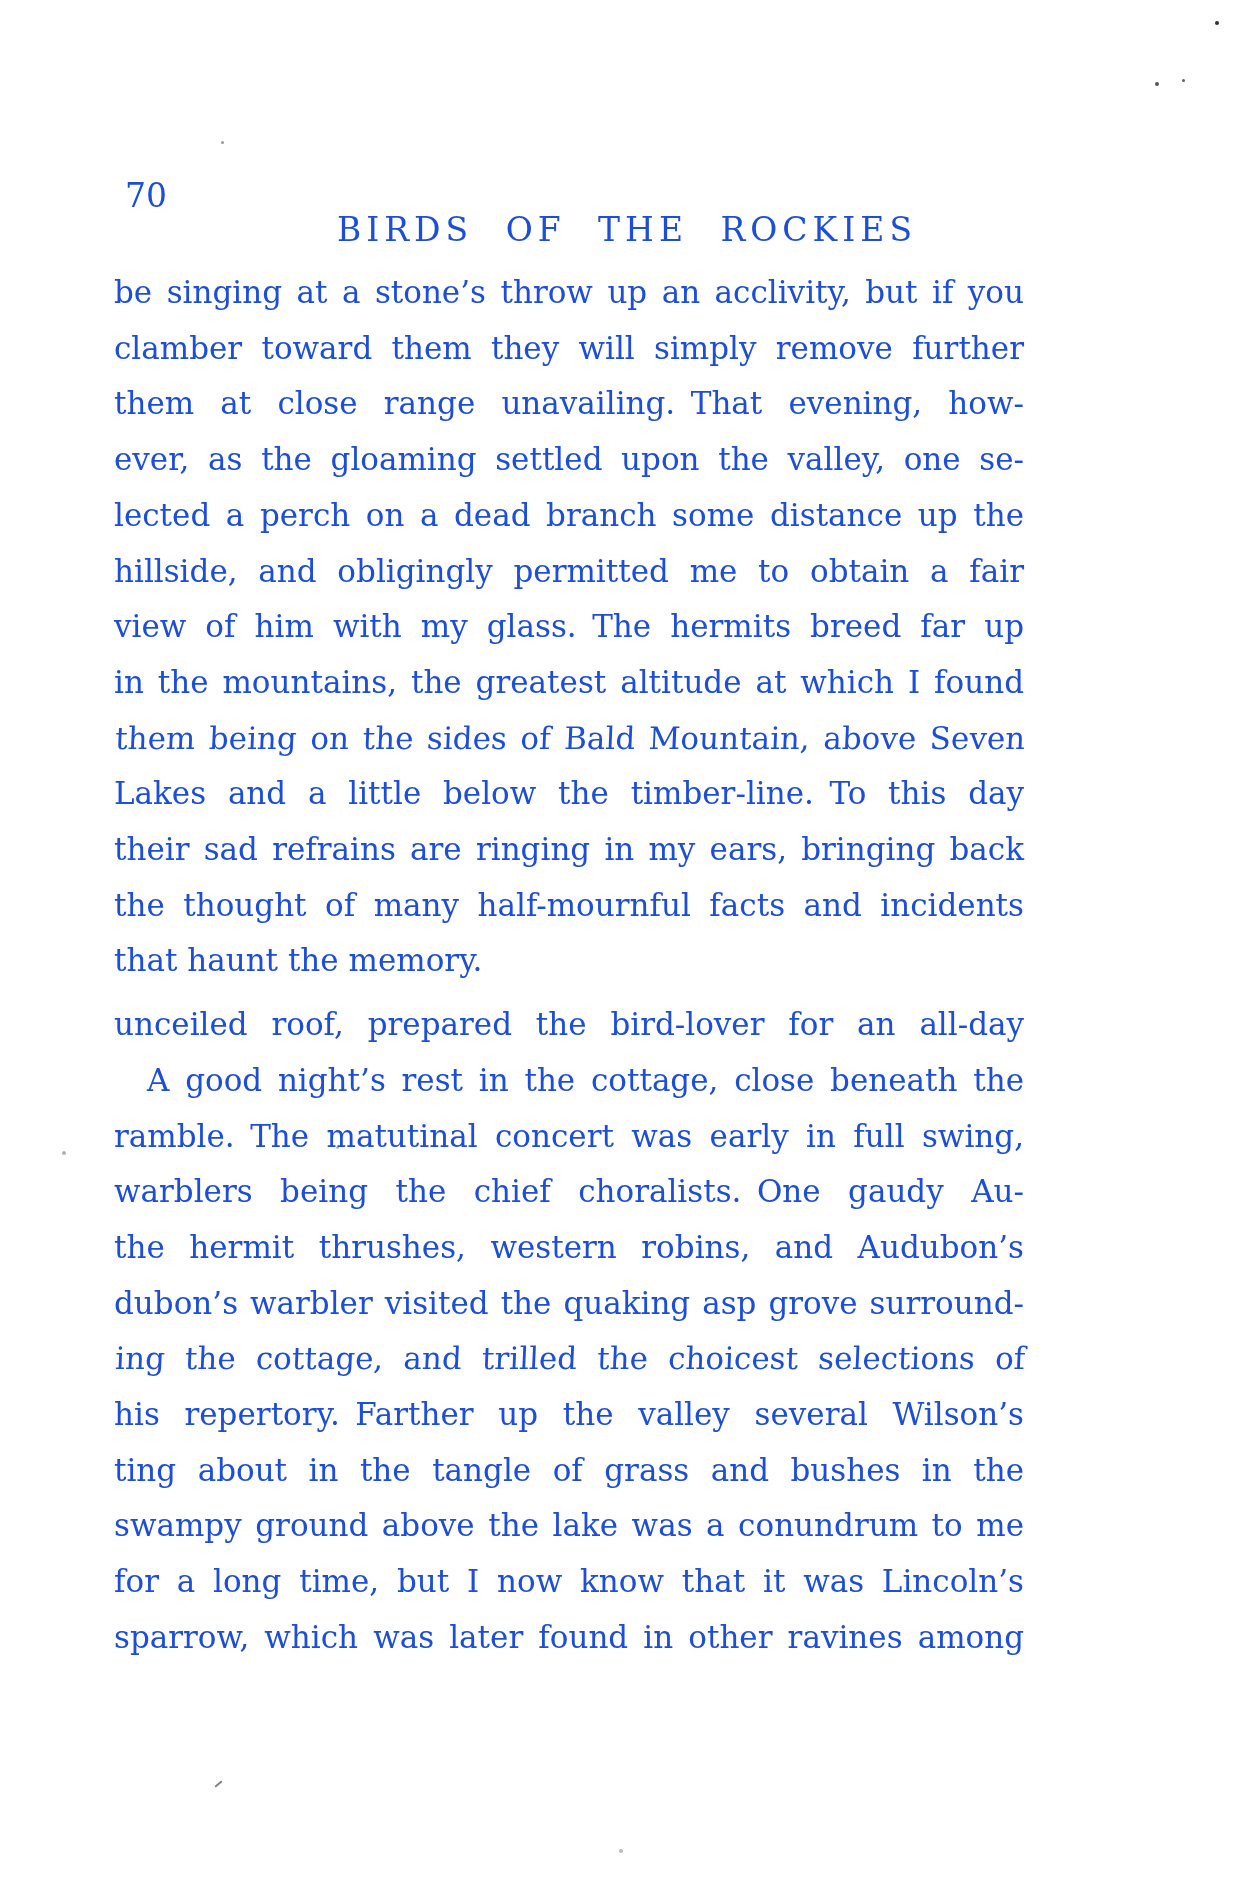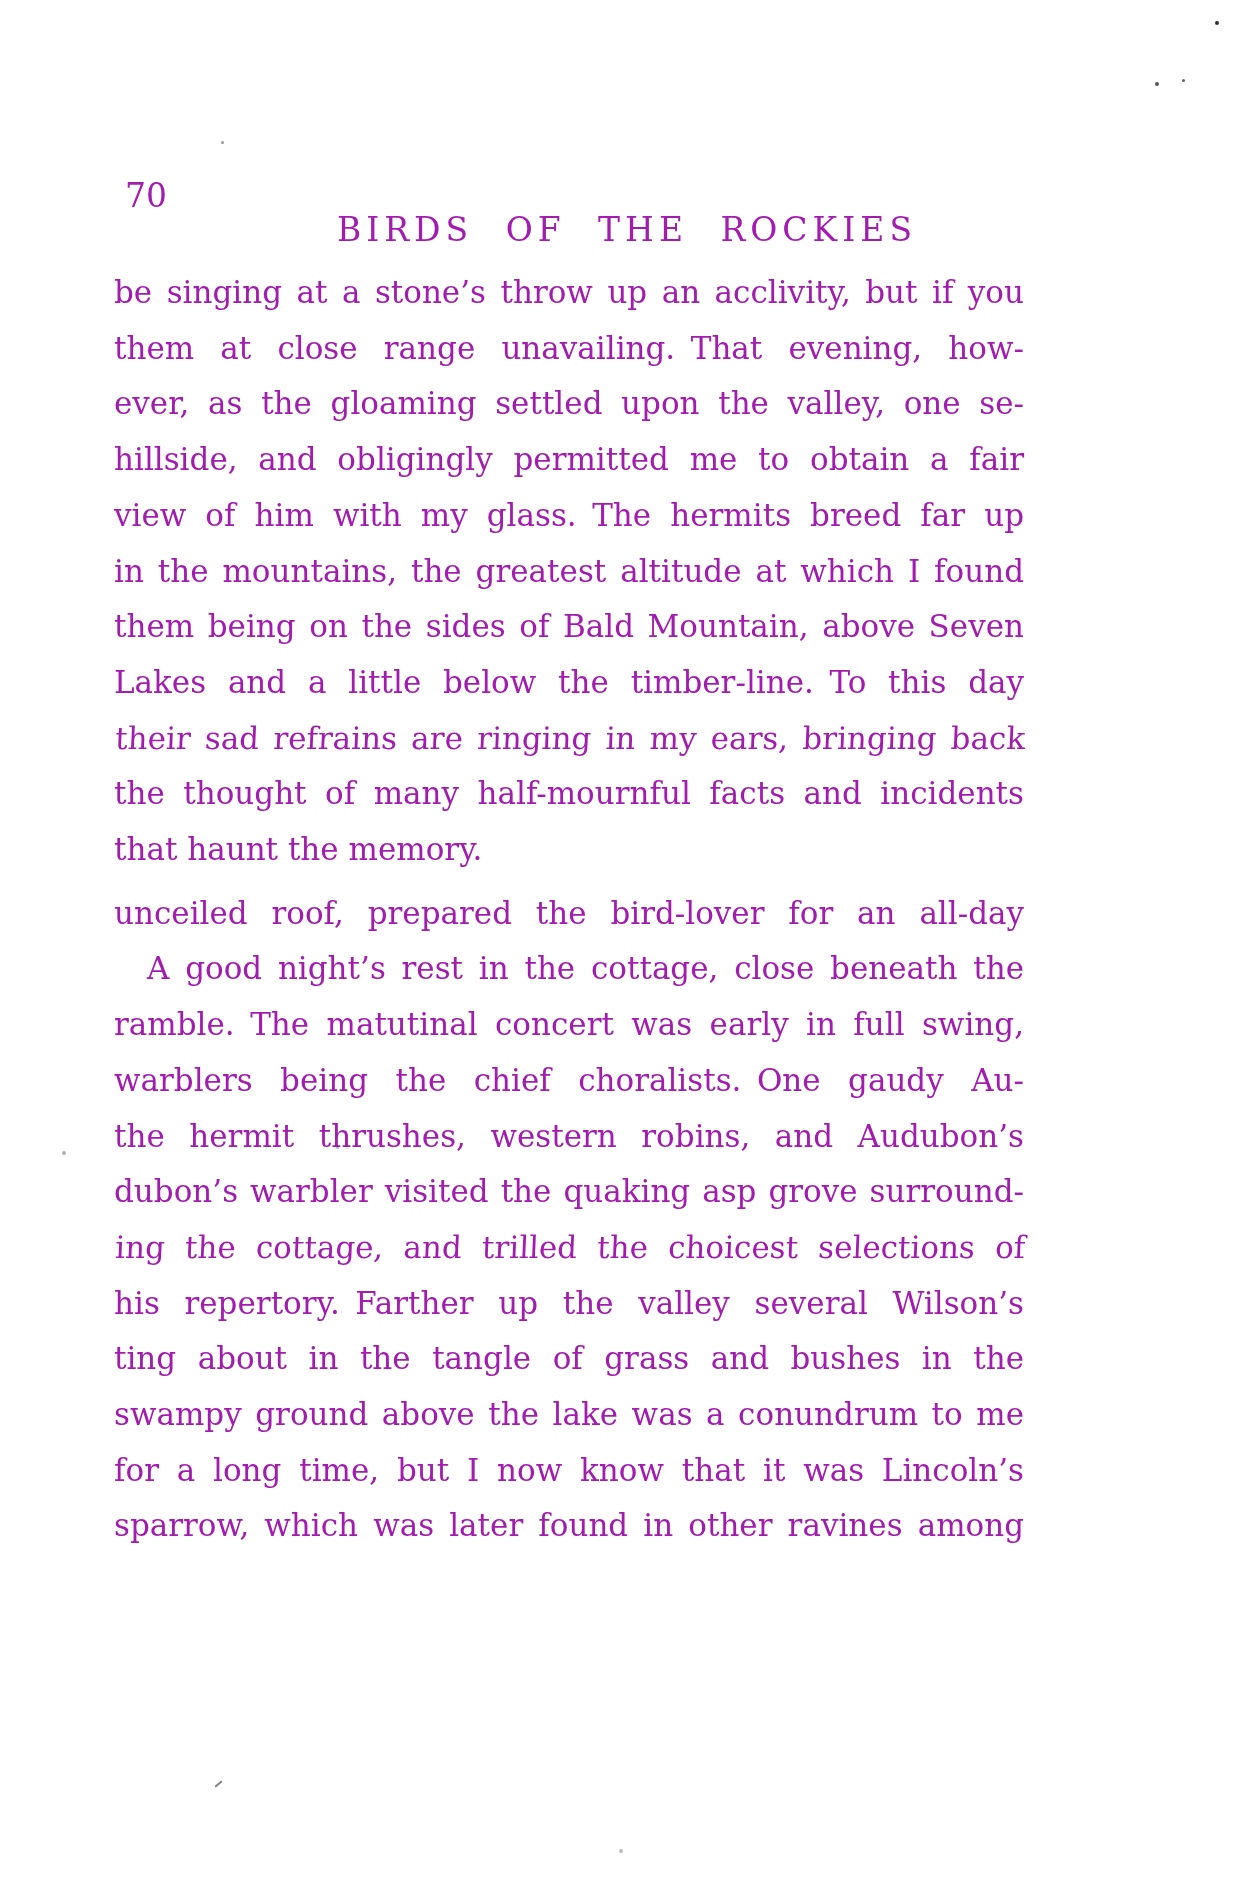--- a/index.html
+++ b/index.html
@@ -7,21 +7,21 @@
     padding: 0;
     background: #ffffff;
   }
   .page {
     position: relative;
     width: 1235px;
     height: 1886px;
     background: #ffffff;
     overflow: hidden;
     font-family: "DejaVu Serif", "Liberation Serif", serif;
-    color: #a21caf;
+    color: #1d4ed8;
   }
   
   .page-header {
     position: absolute;
     top: 176px;
     left: 0;
     width: 100%;
     height: 42px;
   }
   .folio {
@@ -84,22 +84,24 @@
 <div class="page">
 
   <div class="page-header">
     <div class="folio">70</div>
     <div class="running-title">BIRDS OF THE ROCKIES</div>
   </div>
 
   <div class="page-body">
       <div class="paragraph">
         <div class="line">be singing at a stone’s throw up an acclivity, but if you</div>
+        <div class="line">clamber toward them they will simply remove further</div>
         <div class="line">them at close range unavailing. That evening, how-</div>
         <div class="line">ever, as the gloaming settled upon the valley, one se-</div>
+        <div class="line">lected a perch on a dead branch some distance up the</div>
         <div class="line">hillside, and obligingly permitted me to obtain a fair</div>
         <div class="line">view of him with my glass. The hermits breed far up</div>
         <div class="line">in the mountains, the greatest altitude at which I found</div>
         <div class="line">them being on the sides of Bald Mountain, above Seven</div>
         <div class="line">Lakes and a little below the timber-line. To this day</div>
         <div class="line">their sad refrains are ringing in my ears, bringing back</div>
         <div class="line">the thought of many half-mournful facts and incidents</div>
         <div class="line last-left">that haunt the memory.</div>
       </div>
       <div class="paragraph">

